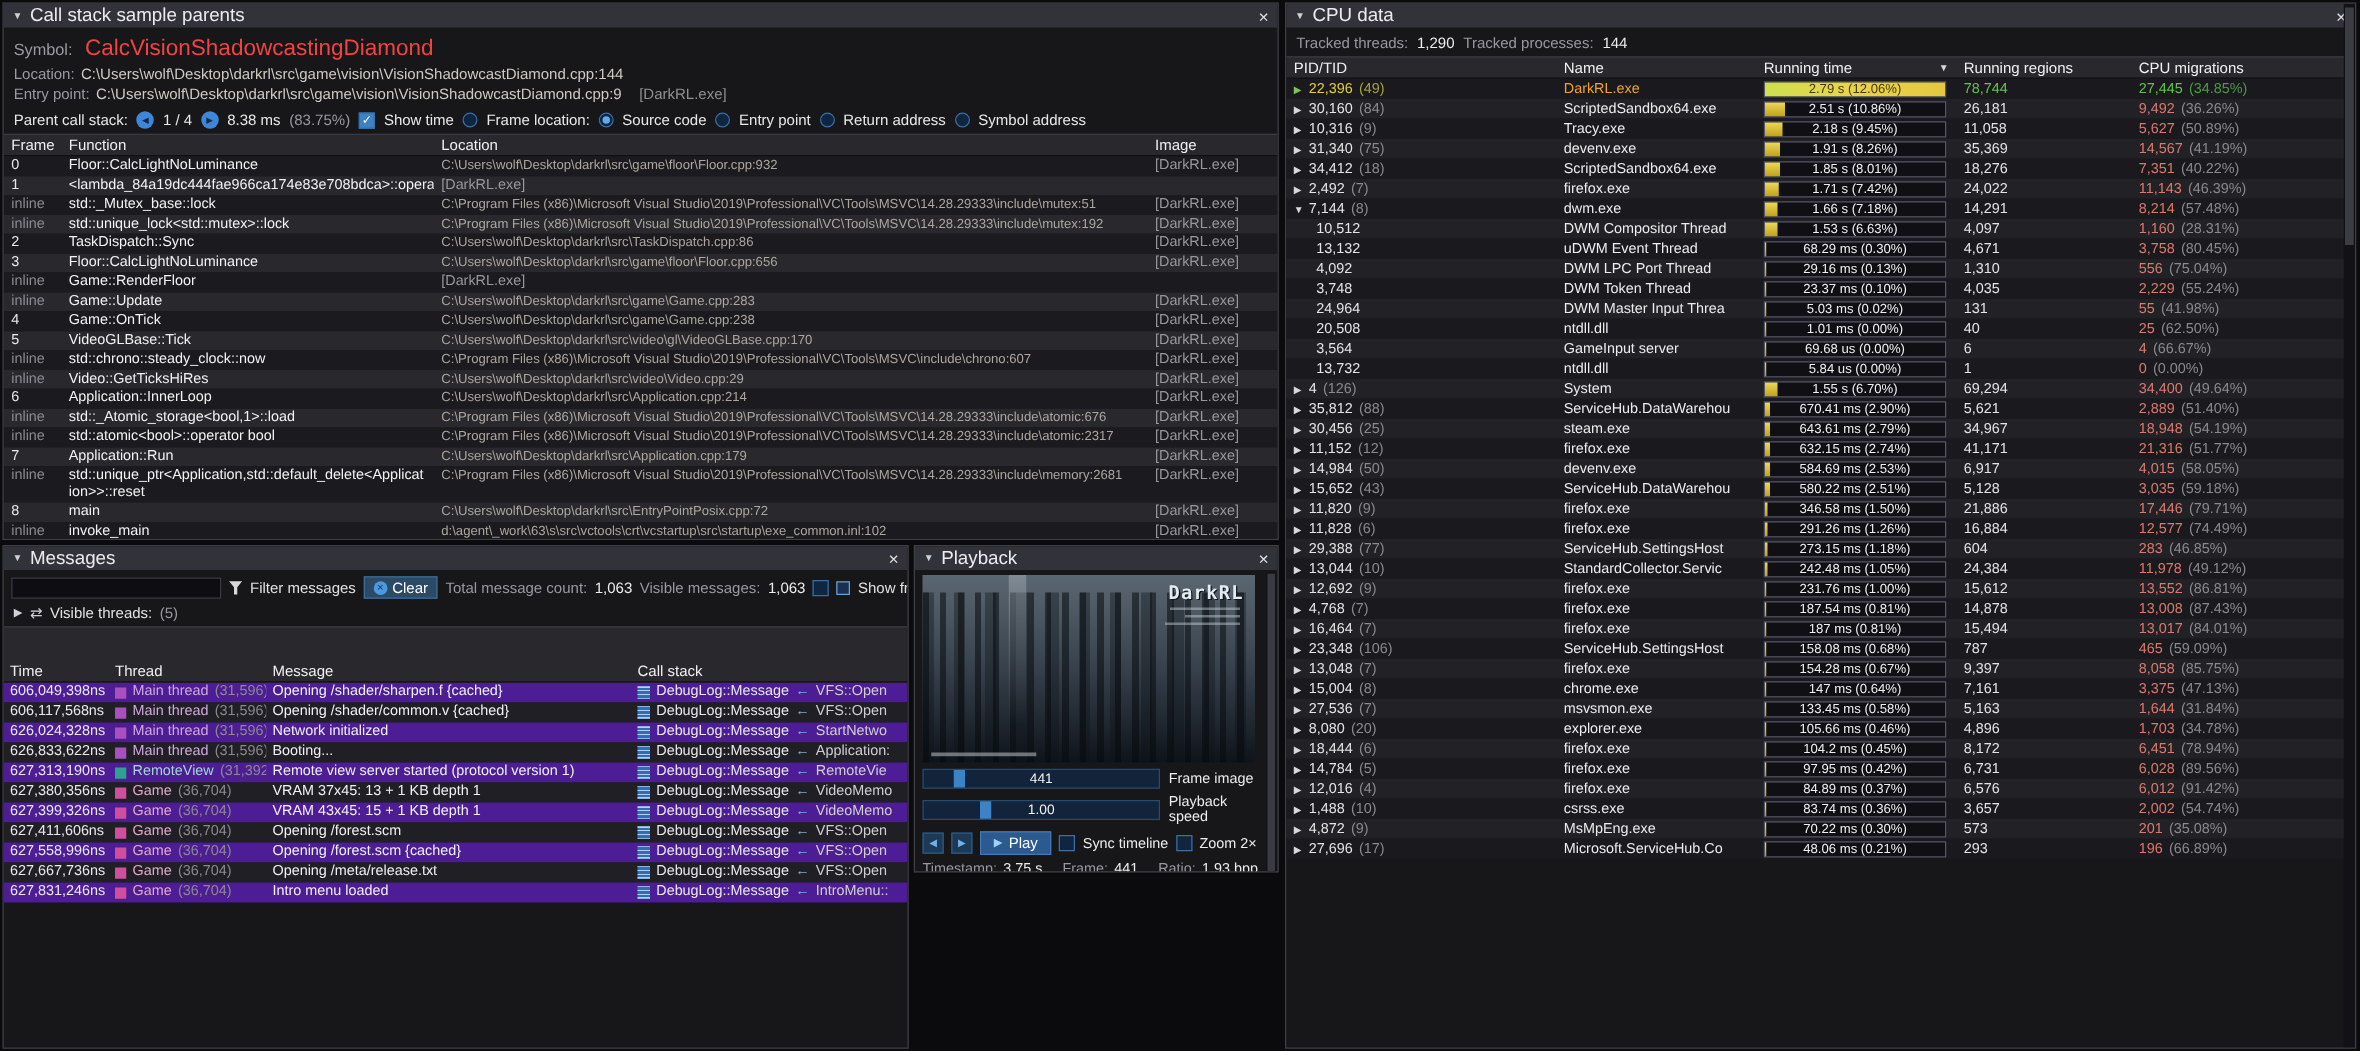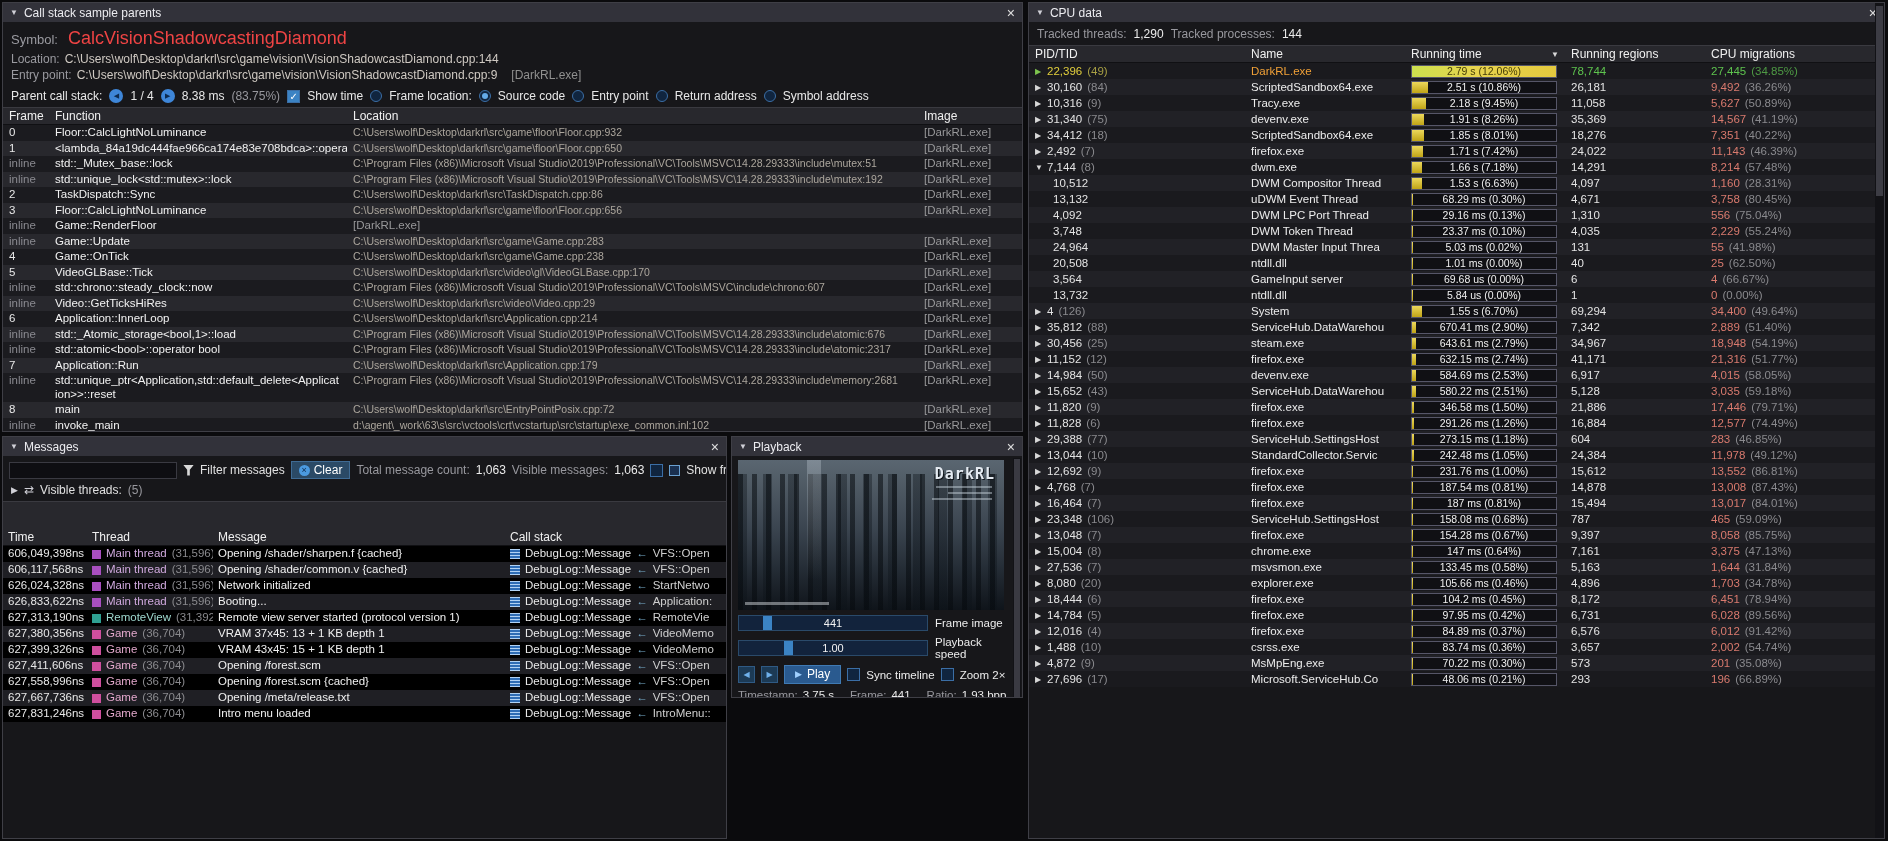--- a/index.html
+++ b/index.html
@@ -1,21 +1,21 @@
 <!DOCTYPE html>
 <html><head>
 <meta charset="utf-8">
 <style>
 *{box-sizing:border-box;margin:0;padding:0;}
 html,body{width:1888px;height:841px;}
 body{background:#0b0b0d;font-family:"Liberation Sans",sans-serif;position:relative;overflow:hidden;color:#e0e0e0;}
 .panel{position:absolute;background:#17171a;border:1px solid #3f3f46;display:flex;flex-direction:column;overflow:hidden;}
 .titlebar{height:19px;background:#32323a;display:flex;align-items:center;gap:6px;padding:0 7px;flex:none;}
 .tb-collapse{color:#cfcfd6;font-size:8px;}
-.tb-title{color:#ececf0;font-size:12px;}
+.tb-title{color:#ececf0;font-size:15px;}
 .tb-close{margin-left:auto;color:#e0e0e0;font-size:14px;line-height:1;cursor:pointer;}
 .dim{color:#98989e;}
 .white{color:#ececec;}
 
 #callstack{left:2px;top:2px;width:1021px;height:430px;}
 .cs-head{padding:6px 8px 4px;flex:none;}
 .sym-line{display:flex;align-items:baseline;gap:10px;margin-bottom:3px;}
 .sym-label{color:#9a9aa0;font-size:13px;}
 .sym-name{color:#ef4444;font-size:18px;}
 .path-line{font-size:12px;margin-top:2px;color:#cfc9c2;white-space:nowrap;overflow:hidden;}
@@ -49,21 +49,21 @@
 .btn{display:inline-flex;align-items:center;gap:4px;background:#2b4a66;border:1px solid #3f6b94;padding:1px 7px;color:#fff;font-size:12px;cursor:pointer;flex:none;}
 .clear-ico{width:11px;height:11px;border-radius:50%;background:#4b9ae0;color:#0d2b50;font-size:9px;display:inline-flex;align-items:center;justify-content:center;line-height:1;}
 .frame-ico{width:11px;height:11px;border:1px solid #6aa0d0;background:#1a3050;flex:none;}
 .msg-threads-line{display:flex;align-items:center;gap:6px;padding:0 8px 4px;font-size:12px;flex:none;}
 .expand-glyph{font-size:9px;color:#d0d0d6;}
 .shuffle{color:#cfcfd6;font-size:12px;}
 .msg-grid{display:grid;grid-template-columns:84px 126px 292px 1fr;}
 .msg-h{background:#28282d;color:#f0f0f0;font-size:12px;flex:none;border-top:1px solid #3a3a40;border-bottom:1px solid #101013;}
 .msg-h>div{padding:1px 5px;margin-top:27px;}
 .msg-body{flex:1;overflow:hidden;}
-.msg-row{font-size:11.5px;background:#000000;height:16px;}
+.msg-row{font-size:11.5px;background:#4c1d95;height:16px;}
 .msg-row.alt{background:#1f1f24;}
 .msg-row>div{padding:1px 5px;white-space:nowrap;overflow:hidden;line-height:13.5px;display:flex;align-items:center;}
 .msg-time{color:#e8e8e8;}
 .swatch{width:9px;height:9px;display:inline-block;margin-right:5px;flex:none;}
 .tid{color:#8a8a8e;margin-left:5px;}
 .msg-text{color:#f0f0f0;}
 .cs-ico{width:10px;height:10px;flex:none;margin-right:5px;background:#2f6db5;background-image:repeating-linear-gradient(180deg,rgba(190,220,250,.9) 0 1px,transparent 1px 3px);}
 .cs-fn{color:#e8e8e8;}
 .arrow-left{color:#79aecd;margin:0 5px;}
 .cs-fn2{color:#cfcfcf;}
@@ -176,21 +176,20 @@
   <div class="cs-body">
       <div class="cs-grid cs-row">
         <div class="cs-frame">0</div>
         <div class="cs-func">Floor::CalcLightNoLuminance</div>
         <div class="cs-loc">C:\Users\wolf\Desktop\darkrl\src\game\floor\Floor.cpp:932</div>
         <div class="cs-img">[DarkRL.exe]</div>
       </div>
       <div class="cs-grid cs-row alt">
         <div class="cs-frame">1</div>
         <div class="cs-func">&lt;lambda_84a19dc444fae966ca174e83e708bdca&gt;::operator()</div>
-        <div class="cs-loc">C:\Users\wolf\Desktop\darkrl\src\game\floor\Floor.cpp:650</div>
         <div class="cs-img">[DarkRL.exe]</div>
       </div>
       <div class="cs-grid cs-row">
         <div class="cs-frame inline">inline</div>
         <div class="cs-func">std::_Mutex_base::lock</div>
         <div class="cs-loc">C:\Program Files (x86)\Microsoft Visual Studio\2019\Professional\VC\Tools\MSVC\14.28.29333\include\mutex:51</div>
         <div class="cs-img">[DarkRL.exe]</div>
       </div>
       <div class="cs-grid cs-row alt">
         <div class="cs-frame inline">inline</div>
@@ -868,21 +867,21 @@
           <span class="pid">35,812</span>
           <span class="cnt">(88)</span>
         </div>
         <div class="name">ServiceHub.DataWarehou</div>
         <div>
           <div class="bar">
             <div class="bar-fill" style="width: 2.9%;"></div>
             <div class="bar-text">670.41 ms (2.90%)</div>
           </div>
         </div>
-        <div class="regions">7,342</div>
+        <div class="regions">5,621</div>
         <div>
           <span class="mig">2,889</span>
           <span class="migp">(51.40%)</span>
         </div>
       </div>
       <div class="cpu-grid cpu-row alt">
         <div class="pid-cell">
           <span class="tri">▶</span>
           <span class="pid">30,456</span>
           <span class="cnt">(25)</span>

